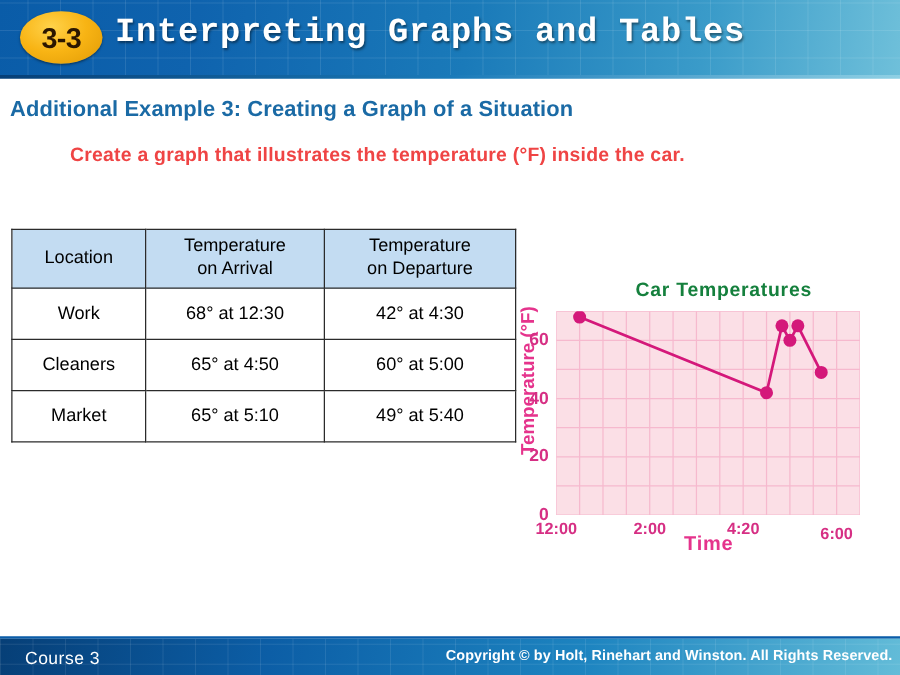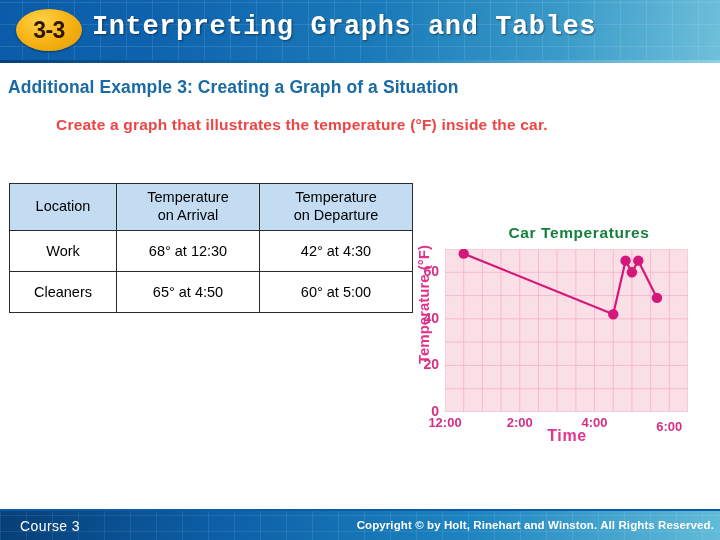--- a/index.html
+++ b/index.html
@@ -271,20 +271,25 @@
   <tbody>
     <tr>
       <td>Work</td>
       <td>68° at 12:30</td>
       <td>42° at 4:30</td>
     </tr>
     <tr>
       <td>Cleaners</td>
       <td>65° at 4:50</td>
       <td>60° at 5:00</td>
+    </tr>
+    <tr>
+      <td>Market</td>
+      <td>65° at 5:10</td>
+      <td>49° at 5:40</td>
     </tr>
   </tbody>
 </table>
 
 <div id="chart-panel">
   <div id="chart-title">Car Temperatures</div>
   <div id="y-axis-title">Temperature (°F)</div>
   <div id="x-axis-title">Time</div>
   <div id="plot-area">
     <svg id="plot-svg" width="243" height="163" viewBox="0 0 243 163">
@@ -320,21 +325,21 @@
       </svg>
   </div>
   <div id="y-tick-container"></div>
   <div id="x-tick-container"></div>
 <div class="y-tick-label" style="right: 275px; top: 181px;">0</div>
     <div class="y-tick-label" style="right: 275px; top: 134.429px;">20</div>
     <div class="y-tick-label" style="right: 275px; top: 87.8571px;">40</div>
     <div class="y-tick-label" style="right: 275px; top: 41.2857px;">60</div>
     <div class="x-tick-label" style="left: 53px; top: 193px; transform: translateX(-50%);">12:00</div>
     <div class="x-tick-label" style="left: 127.769px; top: 193px; transform: translateX(-50%);">2:00</div>
-    <div class="x-tick-label" style="left: 202.538px; top: 193px; transform: translateX(-50%);">4:00</div>
+    <div class="x-tick-label" style="left: 202.538px; top: 193px; transform: translateX(-50%);">4:20</div>
     <div class="x-tick-label" style="left: 277.308px; top: 189px; transform: translateX(-50%); margin-top: 8px;">6:00</div>
   </div>
 
 <div id="footer-top-edge"></div>
 <div id="footer-bar">
   <div id="footer-texture"></div>
 </div>
 <div id="course-label">Course 3</div>
 <div id="copyright-label">Copyright © by Holt, Rinehart and Winston. All Rights Reserved.</div>
 

